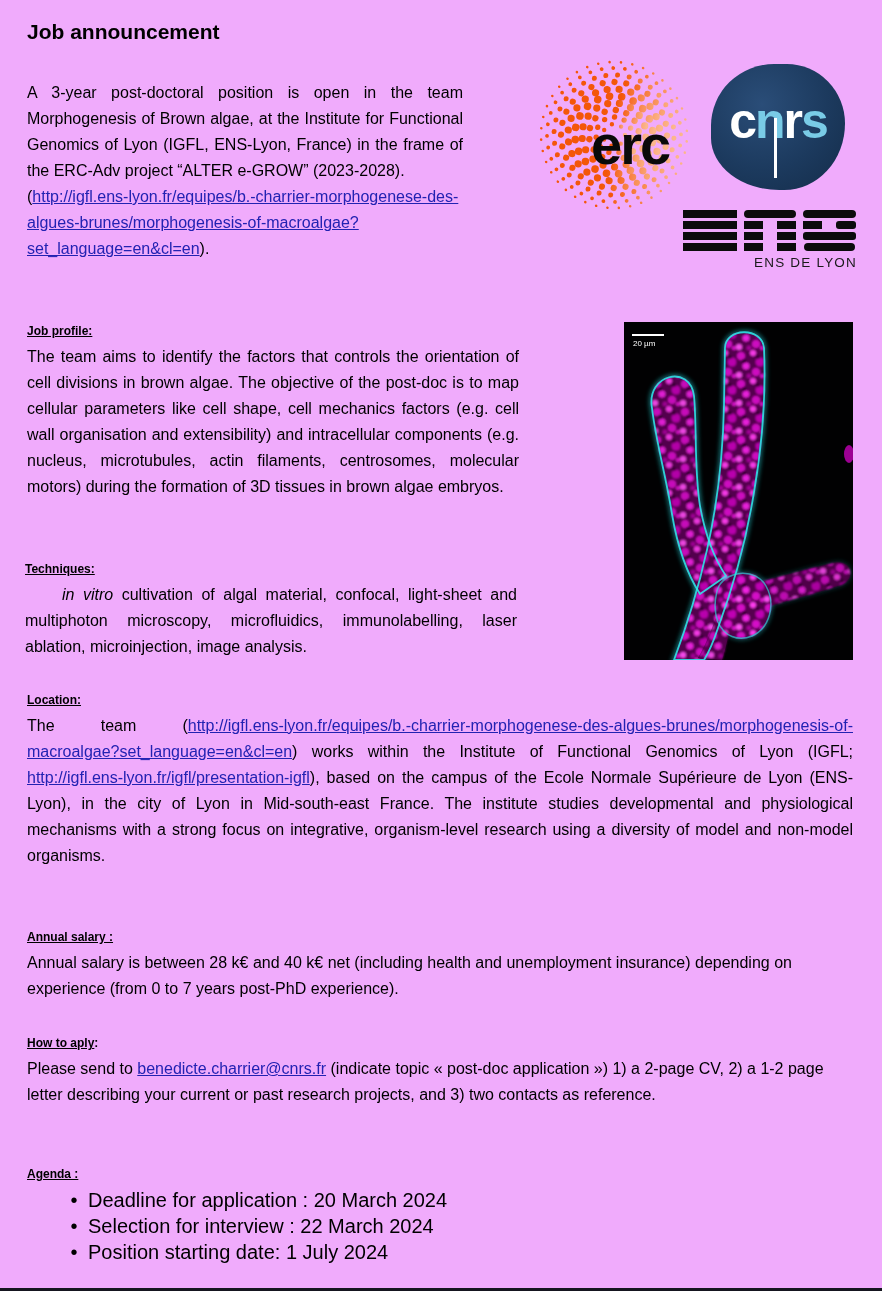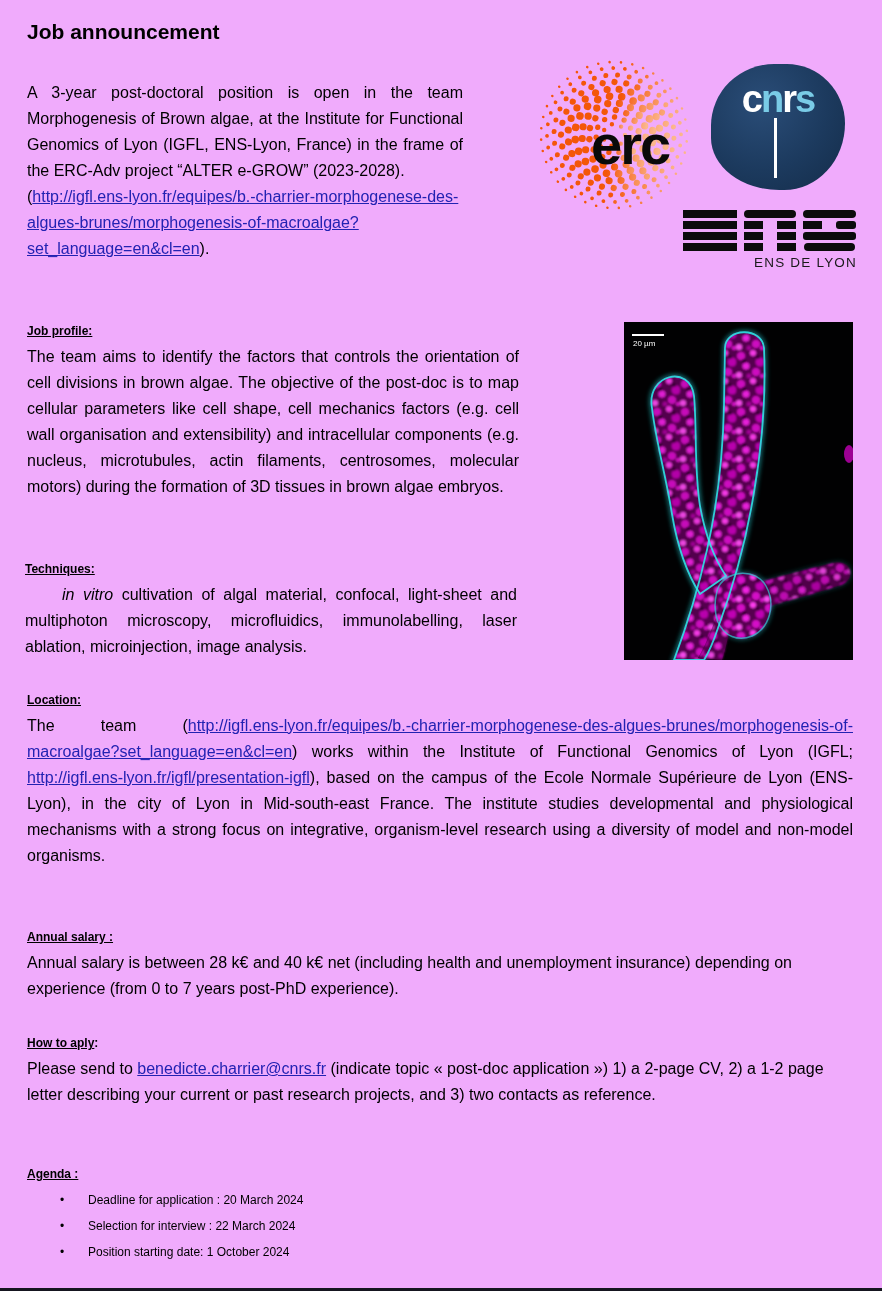--- a/index.html
+++ b/index.html
@@ -19,32 +19,32 @@
   .hd .u { text-decoration:underline; }
 
   .intro   { position:absolute; left:27px; top:80px;  width:436px; }
   .sec-jp  { position:absolute; left:27px; top:318px; width:492px; }
   .sec-tq  { position:absolute; left:25px; top:556px; width:492px; }
   .sec-loc { position:absolute; left:27px; top:687px; width:826px; }
   .sec-sal { position:absolute; left:27px; top:924px; width:826px; }
   .sec-app { position:absolute; left:27px; top:1030px; width:826px; }
   .sec-ag  { position:absolute; left:27px; top:1161px; width:826px; }
 
-  .bullet-row { display:flex; line-height:26px; font-size:12px; }
+  .bullet-row { display:flex; line-height:26px; font-size:20px;text-align:center; }
   .bullet-row .dot { width:28px; padding-left:33px; box-sizing:content-box; }
   .bullet-row .dot::before { content:"•"; }
 
   
   .erc-logo { position:absolute; left:534px; top:57px; width:163px; height:159px; }
   .cnrs-logo { position:absolute; left:711px; top:64px; width:134px; height:126px; }
   .cnrs-blob { position:relative; width:134px; height:126px;
     background:radial-gradient(circle at 38% 32%, #2a4d78 0%, #1c3a5e 55%, #142c49 100%);
     border-radius:50% 46% 48% 54% / 52% 50% 56% 44%; }
-  .cnrs-letters { position:absolute; left:0; right:0; top:16px; text-align:center;
-    font-size:38px; font-weight:bold; letter-spacing:-2px; line-height:1; }
+  .cnrs-letters { position:absolute; left:0; right:0; top:32px; text-align:center;
+    font-size:50px; font-weight:bold; letter-spacing:-2px; line-height:1; }
   .cnrs-letters .w { color:#fff; }
   .cnrs-letters .lb { color:#79cbe6; }
   .cnrs-needle { position:absolute; left:63px; top:54px; width:3px; height:60px; background:#fff; }
   .ens-logo { position:absolute; left:683px; top:208px; width:175px; height:64px; }
 
   
   .micro { position:absolute; left:624px; top:322px; width:229px; height:338px; }
 
   .bottom-bar { position:absolute; left:0; top:1288px; width:882px; height:3px; background:#15151f; }
 </style>
@@ -202,18 +202,18 @@
     <div class="bullet-row">
         <span class="dot"></span>
         <span>Deadline for application : 20 March 2024</span>
       </div>
     <div class="bullet-row">
         <span class="dot"></span>
         <span>Selection for interview : 22 March 2024</span>
       </div>
     <div class="bullet-row">
         <span class="dot"></span>
-        <span>Position starting date: 1 October 2024</span>
+        <span>Position starting date: 1 July 2024</span>
       </div>
   </div>
 
   <div class="bottom-bar"></div>
 </div>
 
 </body></html>

